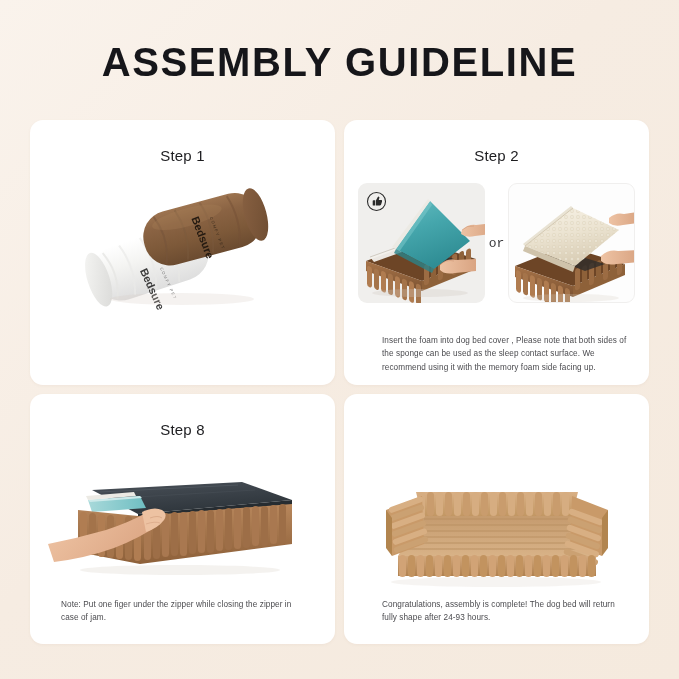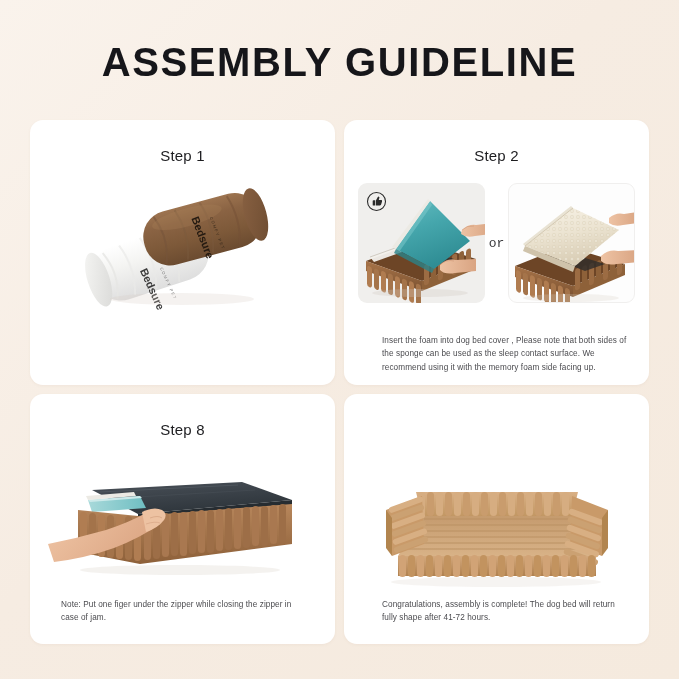--- a/index.html
+++ b/index.html
@@ -509,17 +509,17 @@
             <rect x="217" y="103" width="7" height="22" rx="3.5" fill="#d1a376"></rect>
             <rect x="226" y="103" width="7" height="22" rx="3.5" fill="#c2935f"></rect>
             <rect x="235" y="103" width="7" height="22" rx="3.5" fill="#d1a376"></rect>
             <rect x="244" y="103" width="7" height="22" rx="3.5" fill="#c2935f"></rect>
           </g>
 
           <ellipse cx="152" cy="130" rx="105" ry="5" fill="#d5ccc2" opacity="0.22"></ellipse>
         </svg>
       </div>
 
-      <div class="caption">Congratulations, assembly is complete! The dog bed will return fully shape after 41-72 hours.</div>
+      <div class="caption">Congratulations, assembly is complete! The dog bed will return fully shape after 24-93 hours.</div>
     </div>
 
   </div>
 </div>
 
 </body></html>

